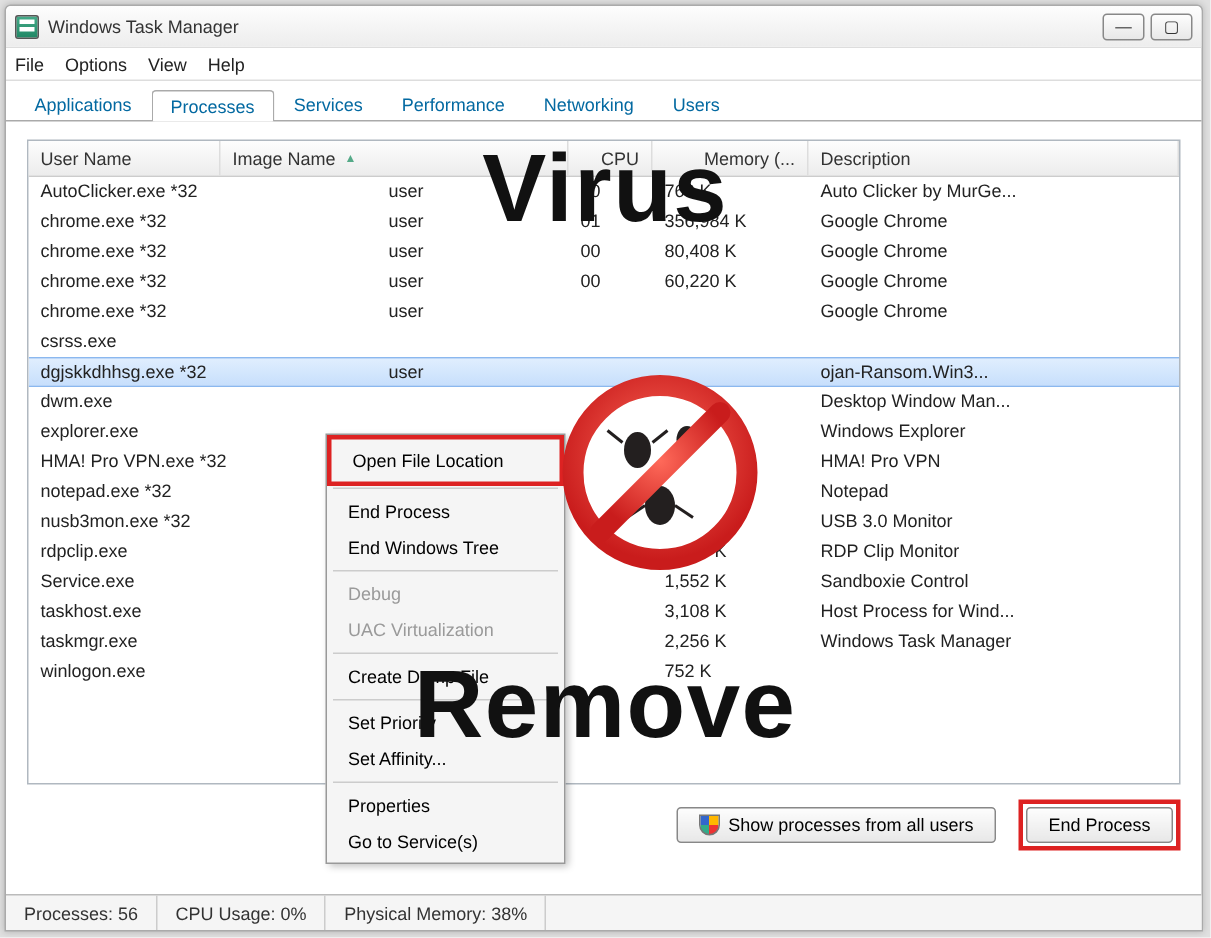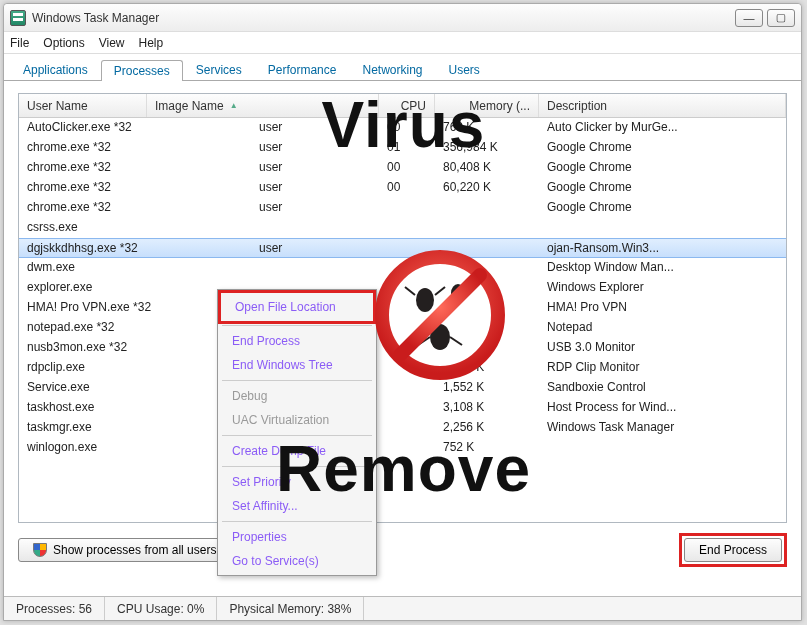--- a/index.html
+++ b/index.html
@@ -33,31 +33,31 @@
 .col-cpu { width: 56px; text-align: right; justify-content: flex-end; }
 .col-mem { width: 104px; text-align: right; justify-content: flex-end; }
 .col-desc { flex: 1; }
 
 .lv-body { overflow: hidden; }
 .lv-row { display: flex; height: 20px; font-size: 12px; color: #222; }
 .lv-row.selected { background: linear-gradient(#e0eefe,#c7dffc); border: 1px solid #8bb8ef; border-left: none; border-right: none; }
 .lv-row > div { padding: 2px 8px; overflow: hidden; white-space: nowrap; text-overflow: ellipsis; }
 .lv-row .col-cpu, .lv-row .col-mem { text-align: left; }
 
-.bottom-row { display: flex; justify-content: space-between; align-items: center; margin-top: 10px; gap: 15px; }
+.bottom-row { display: flex; justify-content: flex-end; align-items: center; margin-top: 10px; gap: 15px; }
 .btn { border: 1px solid #888; border-radius: 3px; background: linear-gradient(#fdfdfd,#e8e8e8); padding: 4px 14px; font-size: 12px; display: inline-flex; align-items: center; gap: 6px; }
 .btn .shield { width: 14px; height: 14px; background: conic-gradient(#ffb700 0 25%, #e33 25% 50%, #3a8 50% 75%, #36c 75% 100%); border-radius: 0 0 50% 50%; border: 1px solid #777; }
 .end-proc-highlight { border: 3px solid #d22; padding: 2px; }
 
 .statusbar { position: absolute; bottom: 0; left: 0; right: 0; height: 24px; border-top: 1px solid #bbb; background: #f5f5f5; display: flex; align-items: center; font-size: 12px; color: #333; }
 .statusbar > div { padding: 0 12px; border-right: 1px solid #ccc; height: 100%; display: flex; align-items: center; }
 
 
 .ctxmenu { position: absolute; left: 217px; top: 289px; width: 160px; background: #f5f5f5; border: 1px solid #999; box-shadow: 2px 2px 5px rgba(0,0,0,0.25); z-index: 20; padding: 2px; }
-.ctxmenu .item { font-size: 12px; padding: 5px 12px; color: #8b5cf6; }
+.ctxmenu .item { font-size: 12px; padding: 5px 12px; color: #000000; }
 .ctxmenu .item.disabled { color: #9a9a9a; }
 .ctxmenu .sep { height: 1px; background: #ccc; margin: 3px 2px; }
 .ctxmenu .highlight-box { border: 3px solid #d22; margin: -2px; padding: 2px; }
 
 
 .overlay-text { position: absolute; left: 0; right: 0; text-align: center; font-family: 'Arial Black', Impact, sans-serif; font-size: 64px; font-weight: 900; color: #111; letter-spacing: 1px; z-index: 30; pointer-events: none; }
 .overlay-virus { top: 88px; }
 .overlay-remove { top: 432px; }
 .badge { position: absolute; left: 370px; top: 245px; width: 140px; height: 140px; z-index: 25; pointer-events: none; }
 </style>

